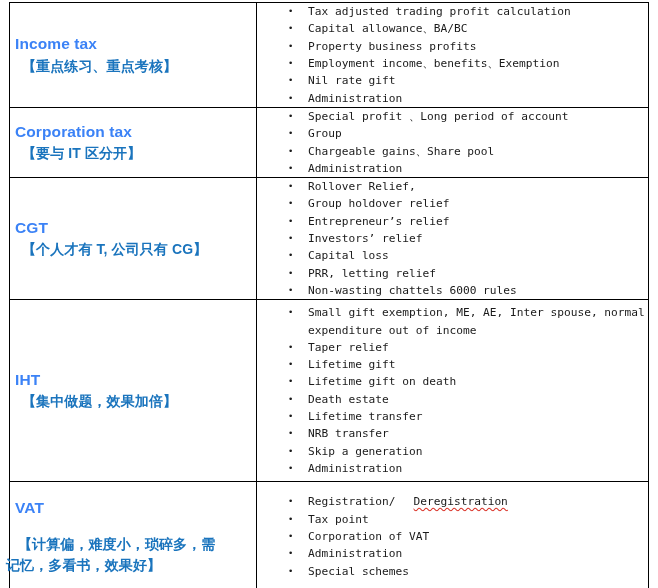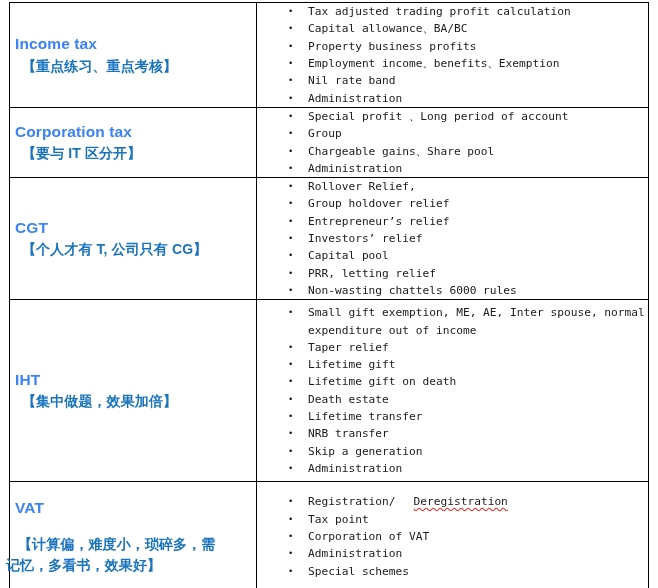--- a/index.html
+++ b/index.html
@@ -108,21 +108,21 @@
       <td class="topic-cell">
         <div class="topic-title">Income tax</div>
         <div class="topic-note">【重点练习、重点考核】</div>
       </td>
       <td class="detail-cell">
         <ul class="bullet-list">
           <li><span class="bullet-dot">•</span><span>Tax adjusted trading profit calculation</span></li>
           <li><span class="bullet-dot">•</span><span>Capital allowance、BA/BC</span></li>
           <li><span class="bullet-dot">•</span><span>Property business profits</span></li>
           <li><span class="bullet-dot">•</span><span>Employment income、benefits、Exemption</span></li>
-          <li><span class="bullet-dot">•</span><span>Nil rate band</span></li>
+          <li><span class="bullet-dot">•</span><span>Nil rate gift</span></li>
           <li><span class="bullet-dot">•</span><span>Administration</span></li>
         </ul>
       </td>
     </tr>
 
     <tr style="height:70px;">
       <td class="topic-cell">
         <div class="topic-title">Corporation tax</div>
         <div class="topic-note">【要与 IT 区分开】</div>
       </td>
@@ -140,21 +140,21 @@
       <td class="topic-cell">
         <div class="topic-title">CGT</div>
         <div class="topic-note">【个人才有 T, 公司只有 CG】</div>
       </td>
       <td class="detail-cell">
         <ul class="bullet-list">
           <li><span class="bullet-dot">•</span><span>Rollover Relief,</span></li>
           <li><span class="bullet-dot">•</span><span>Group holdover relief</span></li>
           <li><span class="bullet-dot">•</span><span>Entrepreneur’s relief</span></li>
           <li><span class="bullet-dot">•</span><span>Investors’ relief</span></li>
-          <li><span class="bullet-dot">•</span><span>Capital pool</span></li>
+          <li><span class="bullet-dot">•</span><span>Capital loss</span></li>
           <li><span class="bullet-dot">•</span><span>PRR, letting relief</span></li>
           <li><span class="bullet-dot">•</span><span>Non-wasting chattels 6000 rules</span></li>
         </ul>
       </td>
     </tr>
 
     <tr class="row-tall" style="height:175px;">
       <td class="topic-cell">
         <div class="topic-title">IHT</div>
         <div class="topic-note">【集中做题，效果加倍】</div>

